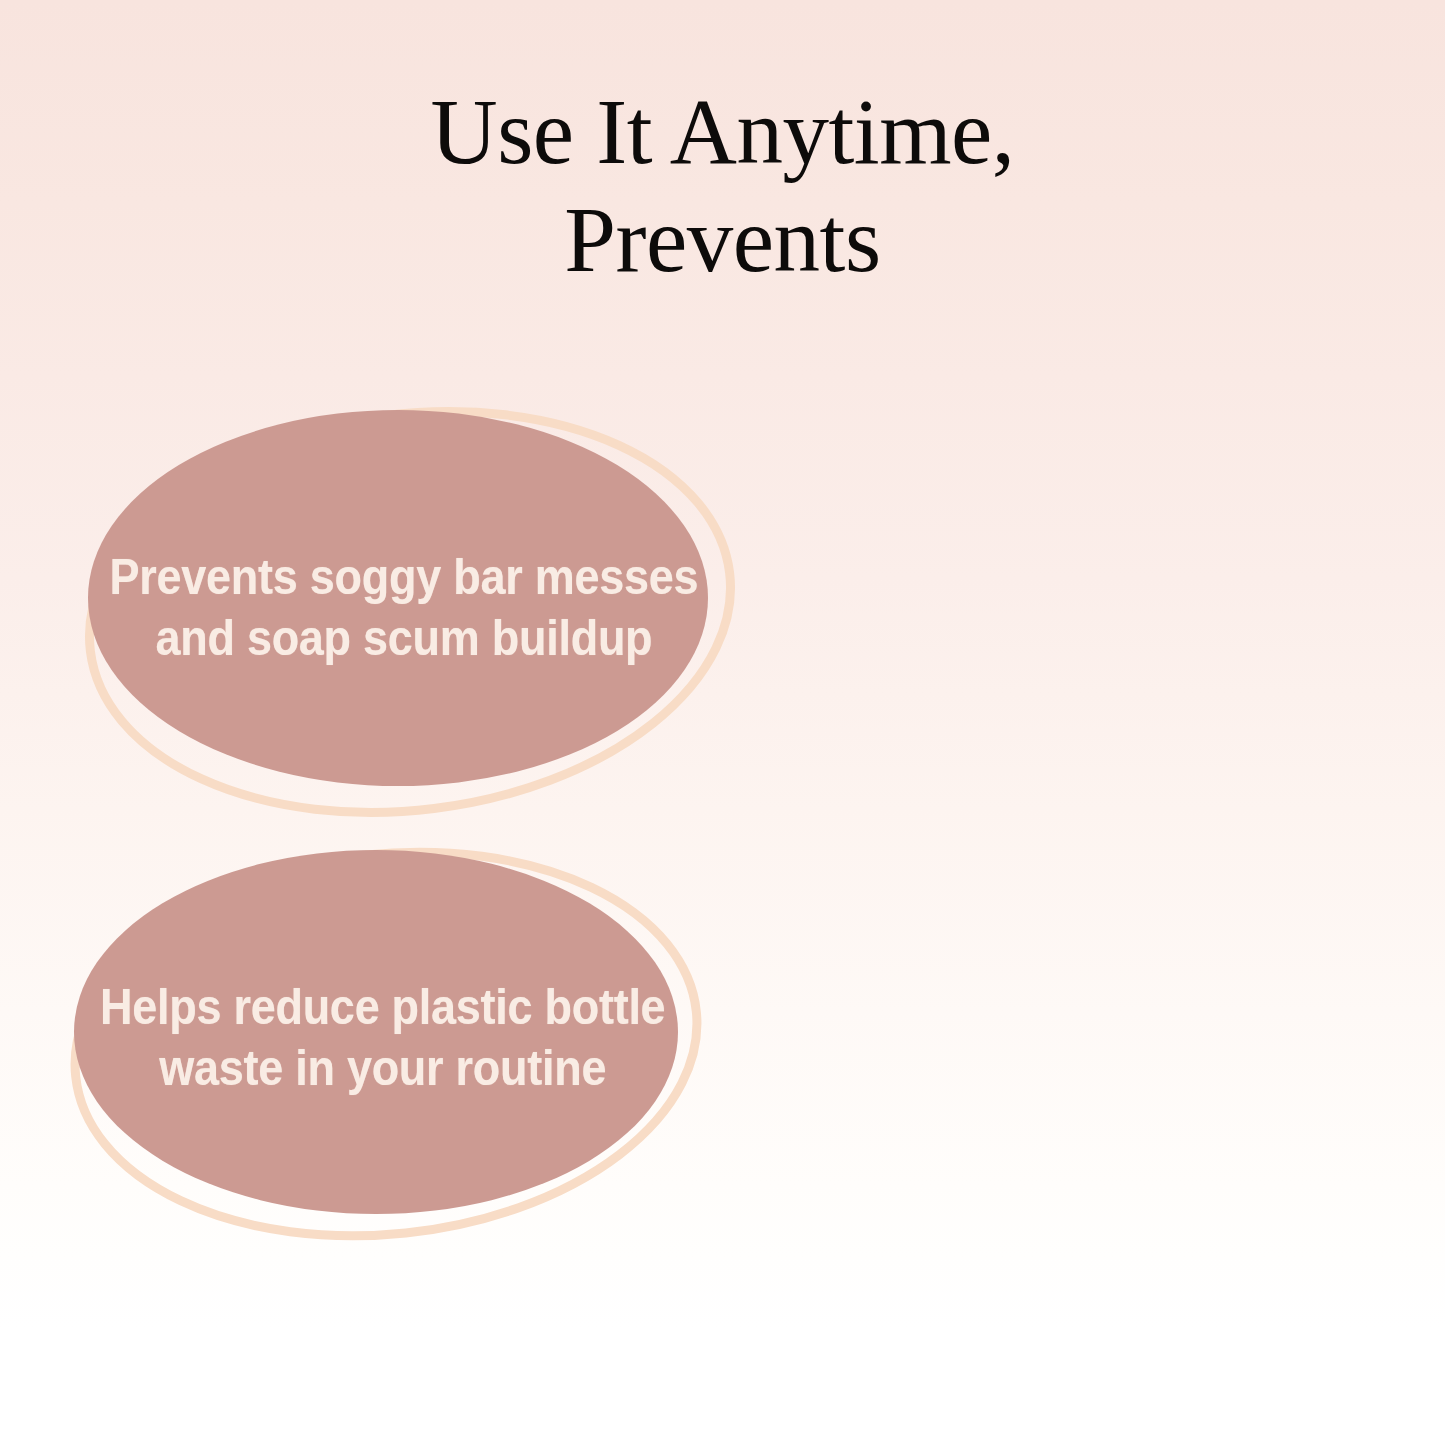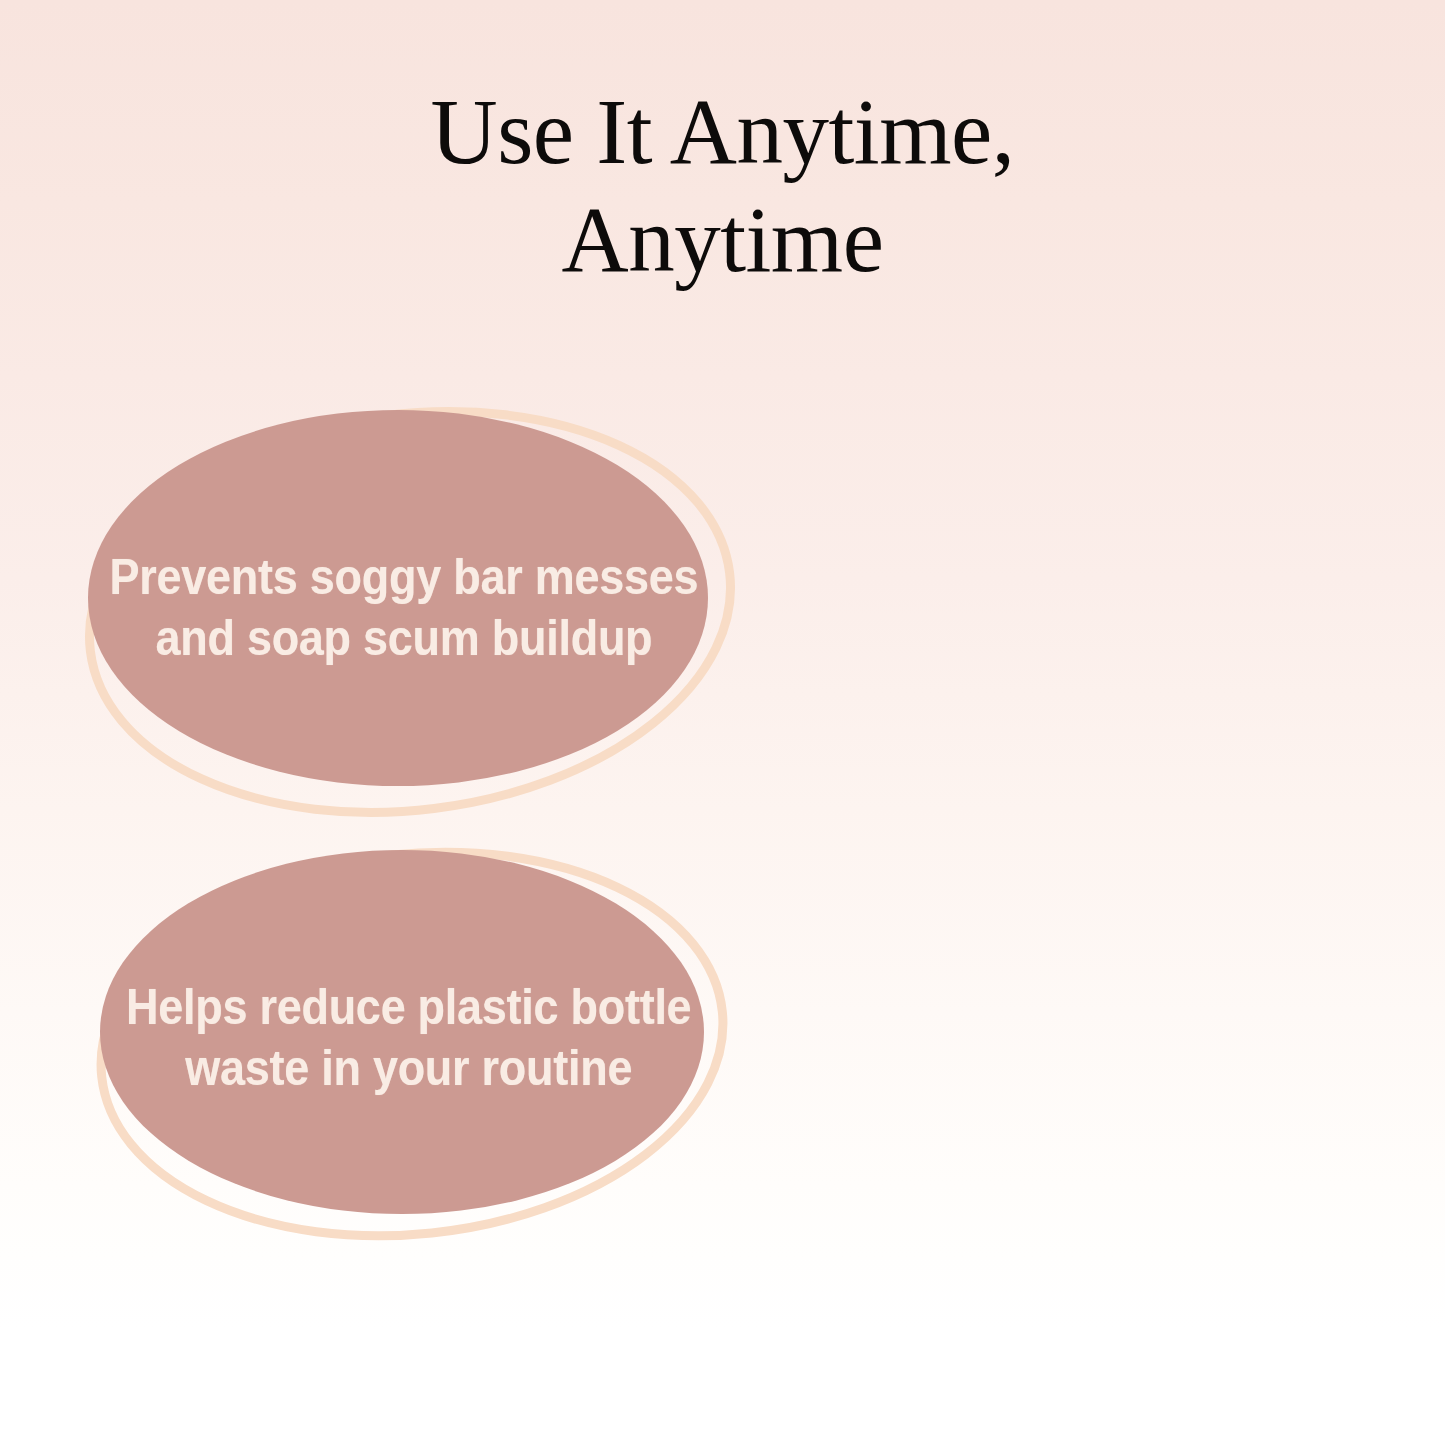--- a/index.html
+++ b/index.html
@@ -55,35 +55,35 @@
   }
   .oval-text span{display:block;padding:0 10px;}
 </style>
 </head>
 <body>
 
 <div id="stage">
 
   <div class="title-block">
     <span class="title-line">Use It Anytime,</span>
-    <span class="title-line">Anytime</span>
+    <span class="title-line">Prevents</span>
   </div>
 
   <div class="oval" style="left:58px;top:398px;width:690px;height:420px;">
     <svg viewBox="0 0 690 420" width="690" height="420" aria-hidden="true">
       <ellipse class="ring" cx="352" cy="214" rx="322" ry="198" transform="rotate(-7 352 214)"></ellipse>
       <ellipse class="body" cx="340" cy="200" rx="310" ry="188"></ellipse>
     </svg>
     <div class="oval-text" style="padding-right:18px;padding-bottom:22px;">
       <span>Prevents soggy bar messes and soap scum buildup</span>
     </div>
   </div>
 
 
-  <div class="oval" style="left:68px;top:838px;width:680px;height:400px;">
+  <div class="oval" style="left:42px;top:838px;width:680px;height:400px;">
     <svg viewBox="0 0 680 400" width="680" height="400" aria-hidden="true">
       <ellipse class="ring" cx="344" cy="206" rx="312" ry="190" transform="rotate(-6 344 206)"></ellipse>
       <ellipse class="body" cx="334" cy="194" rx="302" ry="182"></ellipse>
     </svg>
     <div class="oval-text" style="padding-right:14px;padding-bottom:14px;">
       <span>Helps reduce plastic bottle waste in your routine</span>
     </div>
   </div>
 
 

